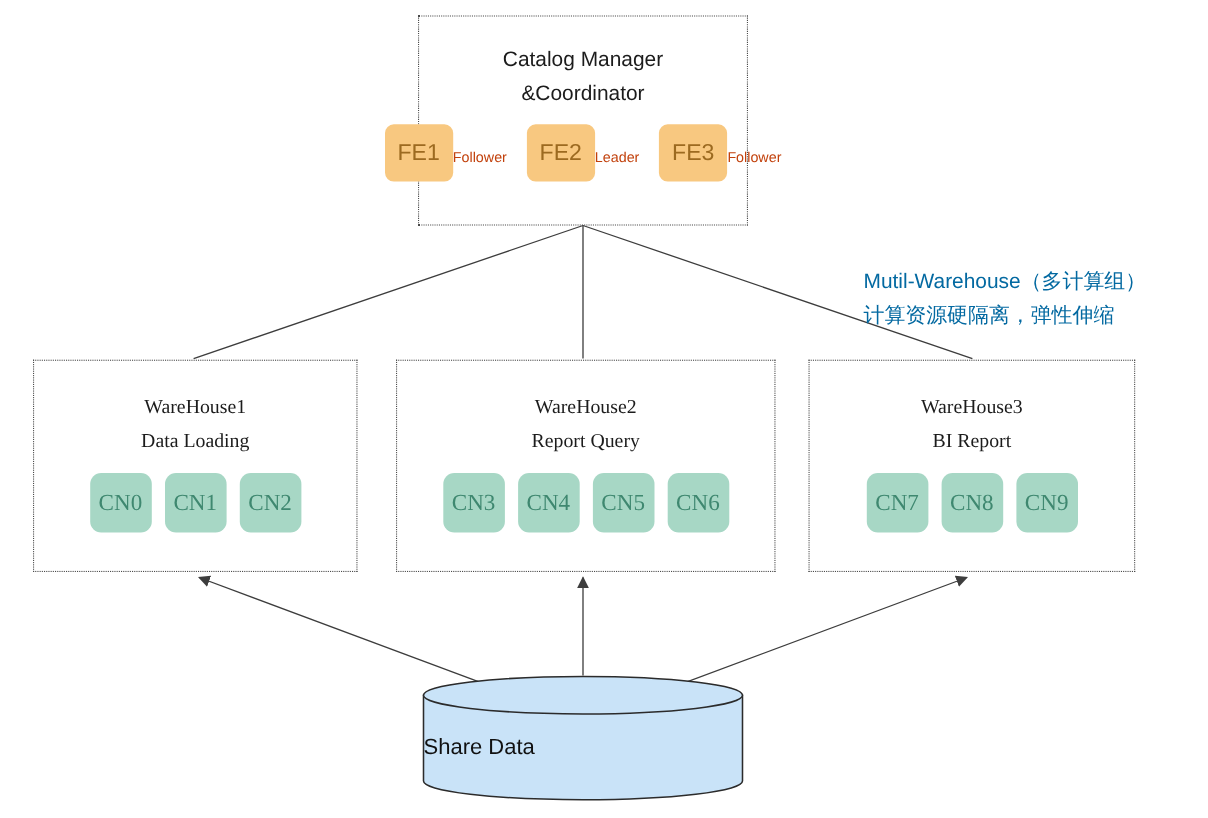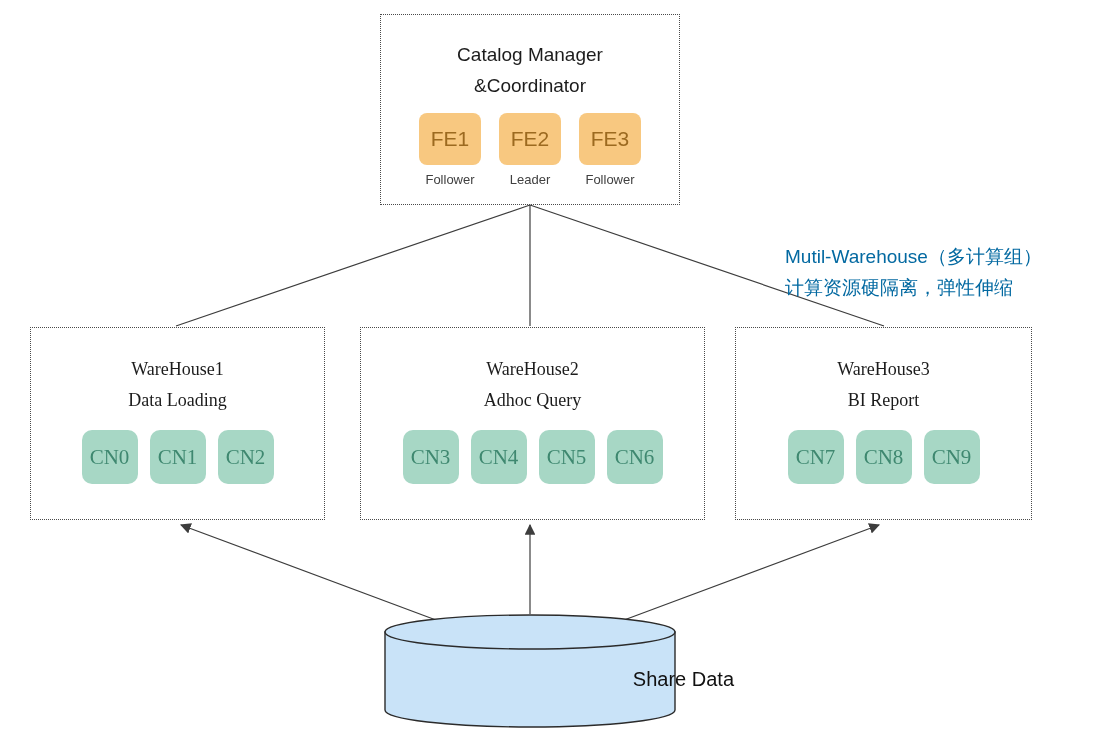--- a/index.html
+++ b/index.html
@@ -17,28 +17,28 @@
     position: absolute;
     border: 1px dotted #4a4a4a;
     background: transparent;
   }
   .catalog {
     left: 380px; top: 14px; width: 300px; height: 191px;
     text-align: center; padding-top: 24px; box-sizing: border-box;
   }
   .box-title { font-size: 19px; line-height: 31px; color: #1c1c1c; }
   .fe-row { display: flex; justify-content: center; gap: 18px; margin-top: 12px; }
-  .fe-col { display: flex; flex-direction: column; align-items: center; }
+  .fe-col { display: flex; flex-direction: row; align-items: center; }
   .fe-box {
     width: 62px; height: 52px; border-radius: 8px;
     background: #f8c880; color: #9c6a20;
     font-size: 21px;
     display: flex; align-items: center; justify-content: center;
   }
-  .fe-role { font-size: 13px; color: #404040; margin-top: 7px; }
+  .fe-role { font-size: 13px; color: #c2410c; margin-top: 7px; }
 
   .wh { text-align: center; padding-top: 26px; box-sizing: border-box; font-family: Liberation Serif, serif; }
   .wh1 { left: 30px;  top: 327px; width: 295px; height: 193px; }
   .wh2 { left: 360px; top: 327px; width: 345px; height: 193px; }
   .wh3 { left: 735px; top: 327px; width: 297px; height: 193px; }
   .wh-title { font-size: 18px; line-height: 31px; color: #1c1c1c; }
   .cn-row { display: flex; justify-content: center; gap: 12px; margin-top: 14px; }
   .cn-box {
     width: 56px; height: 54px; border-radius: 10px;
     background: #a7d7c5; color: #3f8870;
@@ -46,21 +46,21 @@
     display: flex; align-items: center; justify-content: center;
   }
 
   .annotation {
     position: absolute; left: 785px; top: 241px;
     color: #0369a1; font-size: 19px; line-height: 31px; white-space: nowrap;
   }
 
   .storage-label {
     position: absolute; left: 385px; top: 668px; width: 328px;
-    text-align: right; font-size: 20px; color: #111111; margin-left: 21px;
+    text-align: left; font-size: 20px; color: #111111;
   }
 </style>
 </head>
 <body>
 
 <div class="canvas">
 
   <svg class="connectors" viewBox="0 0 1098 744">
     <defs>
       <marker id="arrow" viewBox="0 0 10 10" refX="9" refY="5" markerWidth="9" markerHeight="9" orient="auto-start-reverse">
@@ -110,21 +110,21 @@
     <div class="wh-title">Data Loading</div>
     <div class="cn-row">
       <div class="cn-box">CN0</div>
       <div class="cn-box">CN1</div>
       <div class="cn-box">CN2</div>
     </div>
   </div>
 
   <div class="dotted-box wh wh2">
     <div class="wh-title">WareHouse2</div>
-    <div class="wh-title">Adhoc Query</div>
+    <div class="wh-title">Report Query</div>
     <div class="cn-row">
       <div class="cn-box">CN3</div>
       <div class="cn-box">CN4</div>
       <div class="cn-box">CN5</div>
       <div class="cn-box">CN6</div>
     </div>
   </div>
 
   <div class="dotted-box wh wh3">
     <div class="wh-title">WareHouse3</div>

